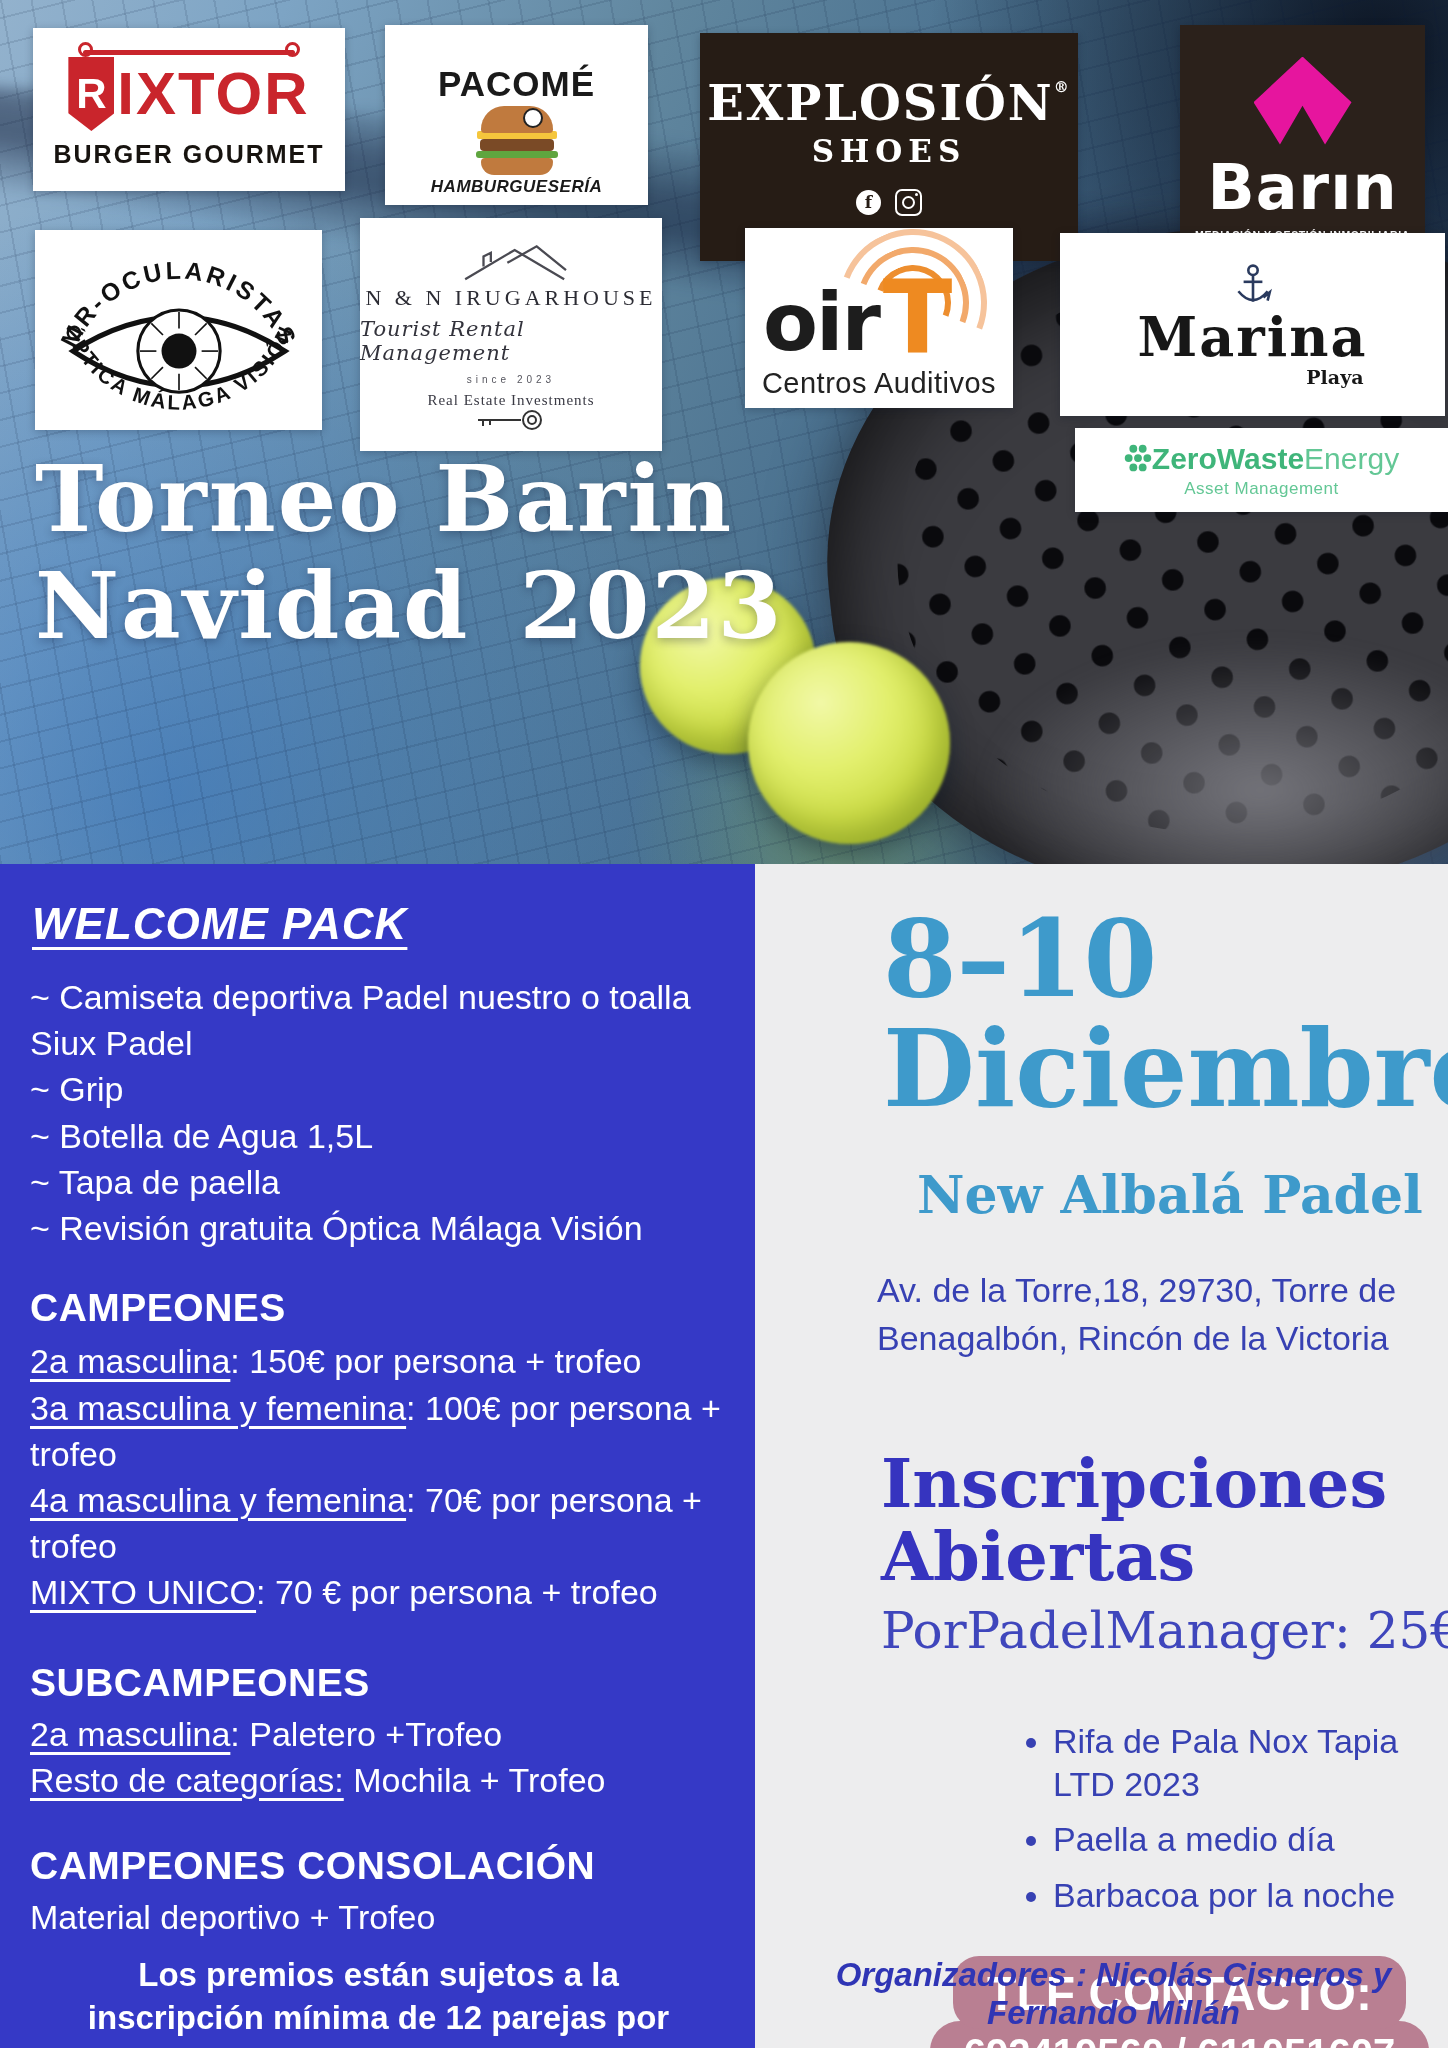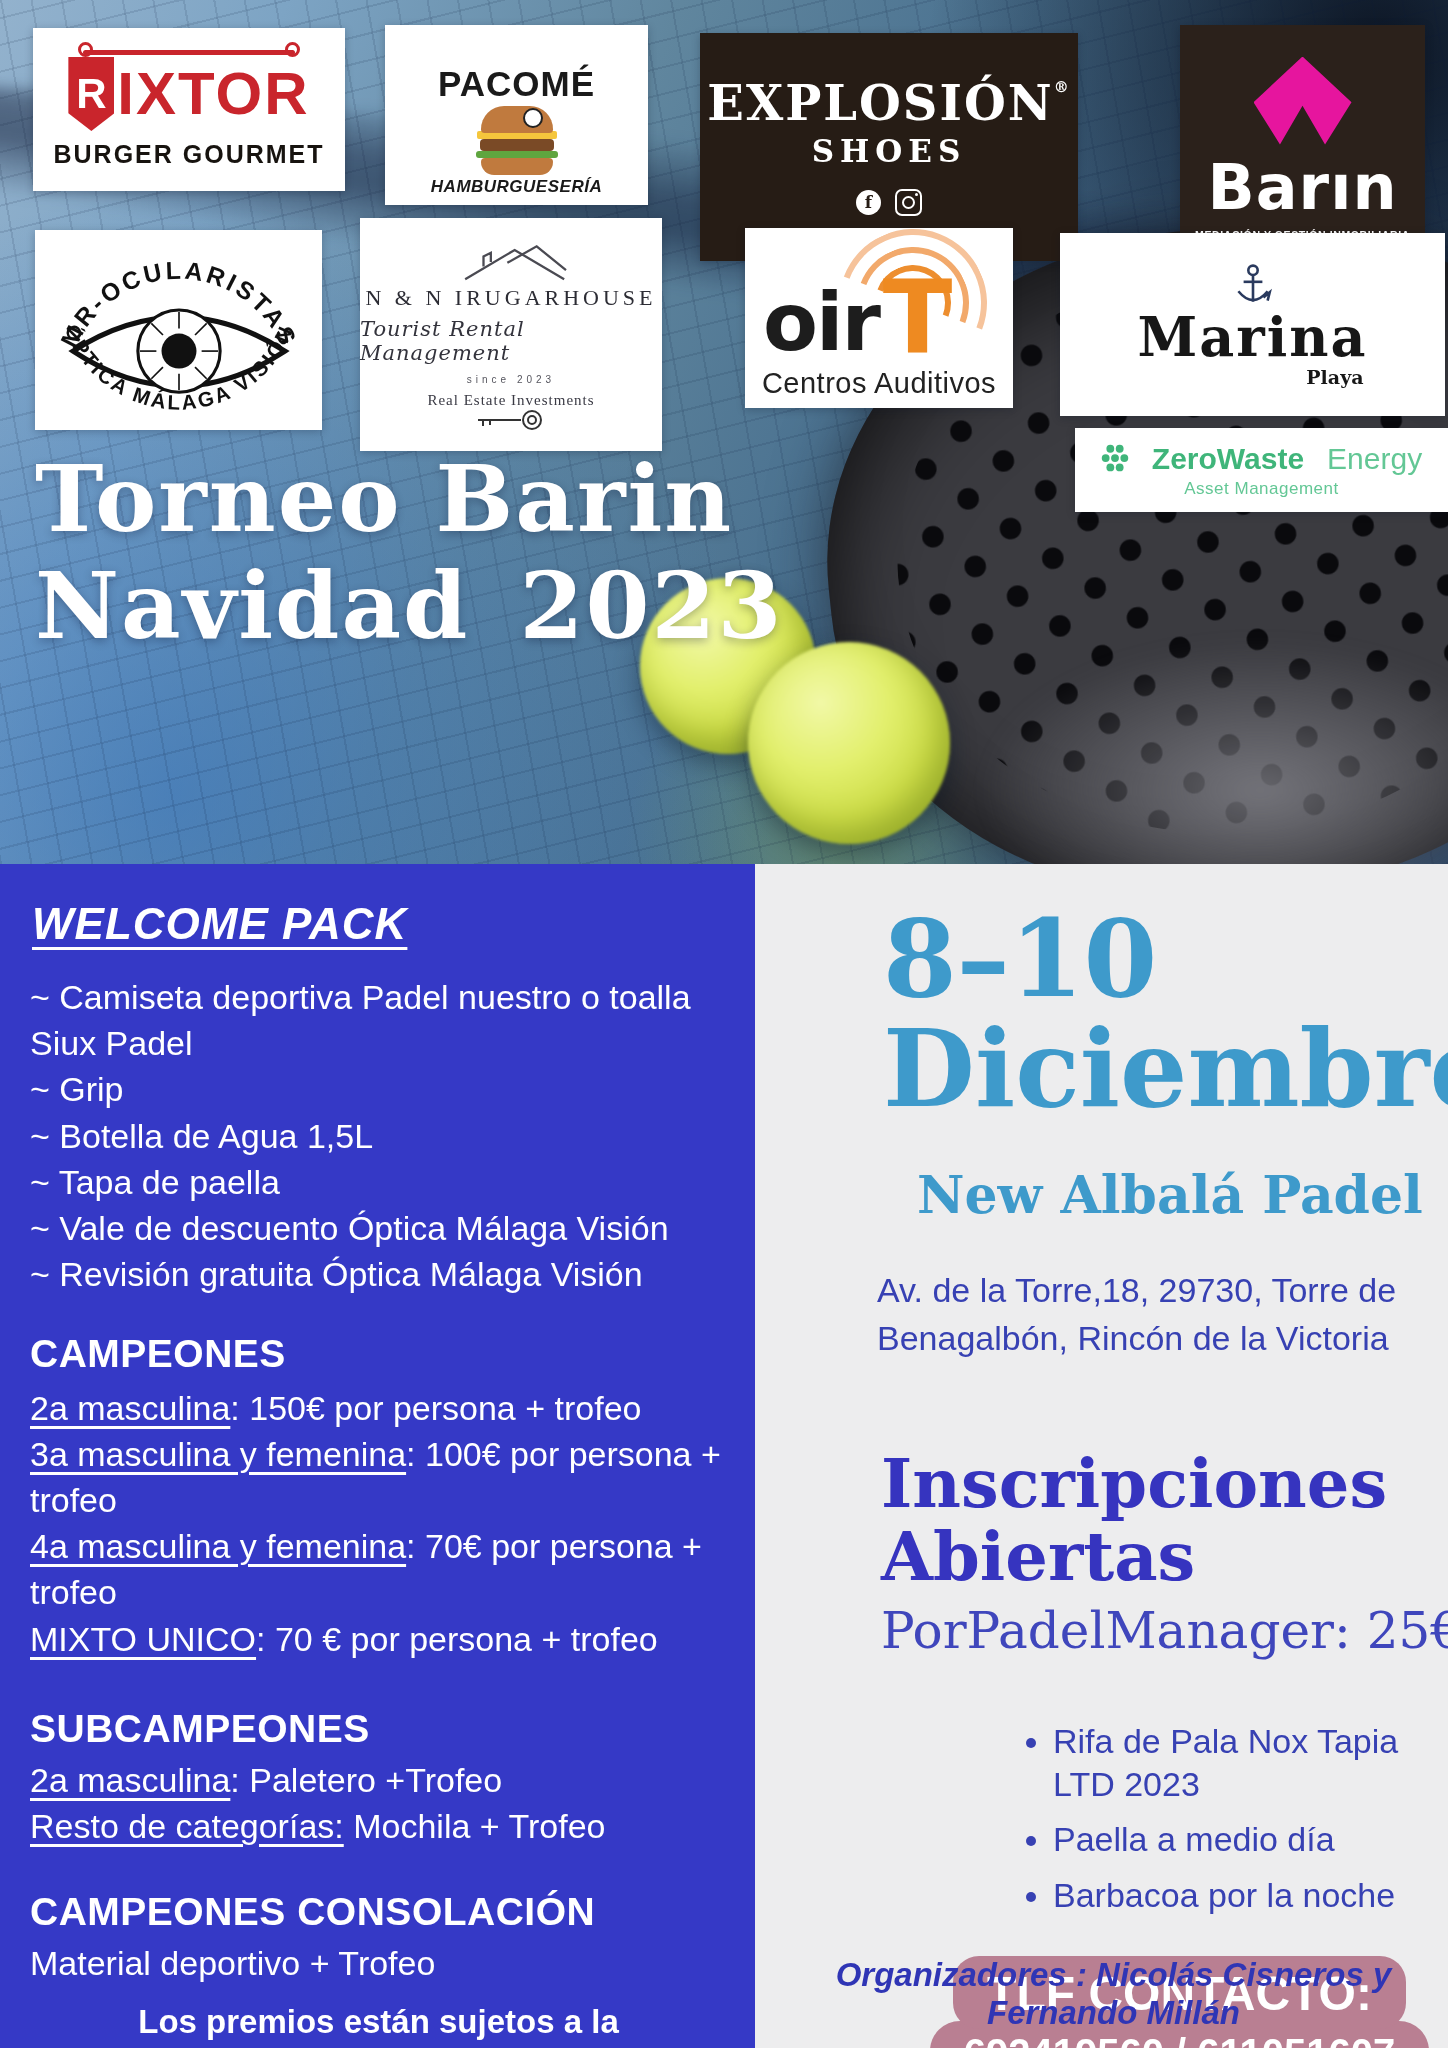--- a/index.html
+++ b/index.html
@@ -108,21 +108,21 @@
   .oirt-sub{font-size:29px;color:#222;margin-top:12px;letter-spacing:.5px;}
 
   
   #card-marina{left:1060px;top:233px;width:385px;height:183px;}
   .marina-block{display:flex;flex-direction:column;align-items:center;}
   .marina-word{font-family:"DejaVu Serif",serif;font-weight:bold;font-size:54px;color:#171717;letter-spacing:2px;line-height:1;}
   .marina-playa{font-family:"DejaVu Serif",serif;font-weight:bold;font-size:19px;color:#171717;align-self:flex-end;margin-right:4px;margin-top:2px;}
 
   
   #card-zerowaste{left:1075px;top:428px;width:373px;height:84px;}
-  .zw-row{display:flex;align-items:center;gap:23px;}
+  .zw-row{display:flex;align-items:center;gap:0;}
   .zw-bold{font-size:30px;font-weight:bold;color:#3fb57a;}
   .zw-light{font-size:30px;color:#63c795;}
   .zw-sub{font-size:17px;color:#63c795;margin-top:3px;letter-spacing:.5px;}
 
   
   .title{position:absolute;left:35px;top:446px;color:#fff;font-family:"DejaVu Serif",serif;
       font-weight:bold;font-size:92px;line-height:1.16;letter-spacing:2px;text-shadow:0 3px 10px rgba(0,10,40,.3);}
   .title .l2{word-spacing:16px;}
 
   
@@ -302,21 +302,20 @@
       <div class="l2">Navidad 2023</div>
     </div>
   </div>
 
   <div class="left-panel">
     <div class="w-title">WELCOME PACK</div>
     <div>~ Camiseta deportiva Padel nuestro o toalla Siux Padel</div>
     <div>~ Grip</div>
     <div>~ Botella de Agua 1,5L</div>
     <div>~ Tapa de paella</div>
-    <div>~ Vale de descuento Óptica Málaga Visión</div>
     <div>~ Revisión gratuita Óptica Málaga Visión</div>
 
     <div class="sec-title camp-title">CAMPEONES</div>
     <div><span class="u">2a masculina</span><span>: 150€ por persona + trofeo</span></div>
     <div><span class="u">3a masculina y femenina</span><span>: 100€ por persona + trofeo</span></div>
     <div><span class="u">4a masculina y femenina</span><span>: 70€ por persona + trofeo</span></div>
     <div><span class="u">MIXTO UNICO</span><span>: 70 € por persona + trofeo</span></div>
 
     <div class="sec-title sub-title">SUBCAMPEONES</div>
     <div><span class="u">2a masculina</span><span>: Paletero +Trofeo</span></div>

